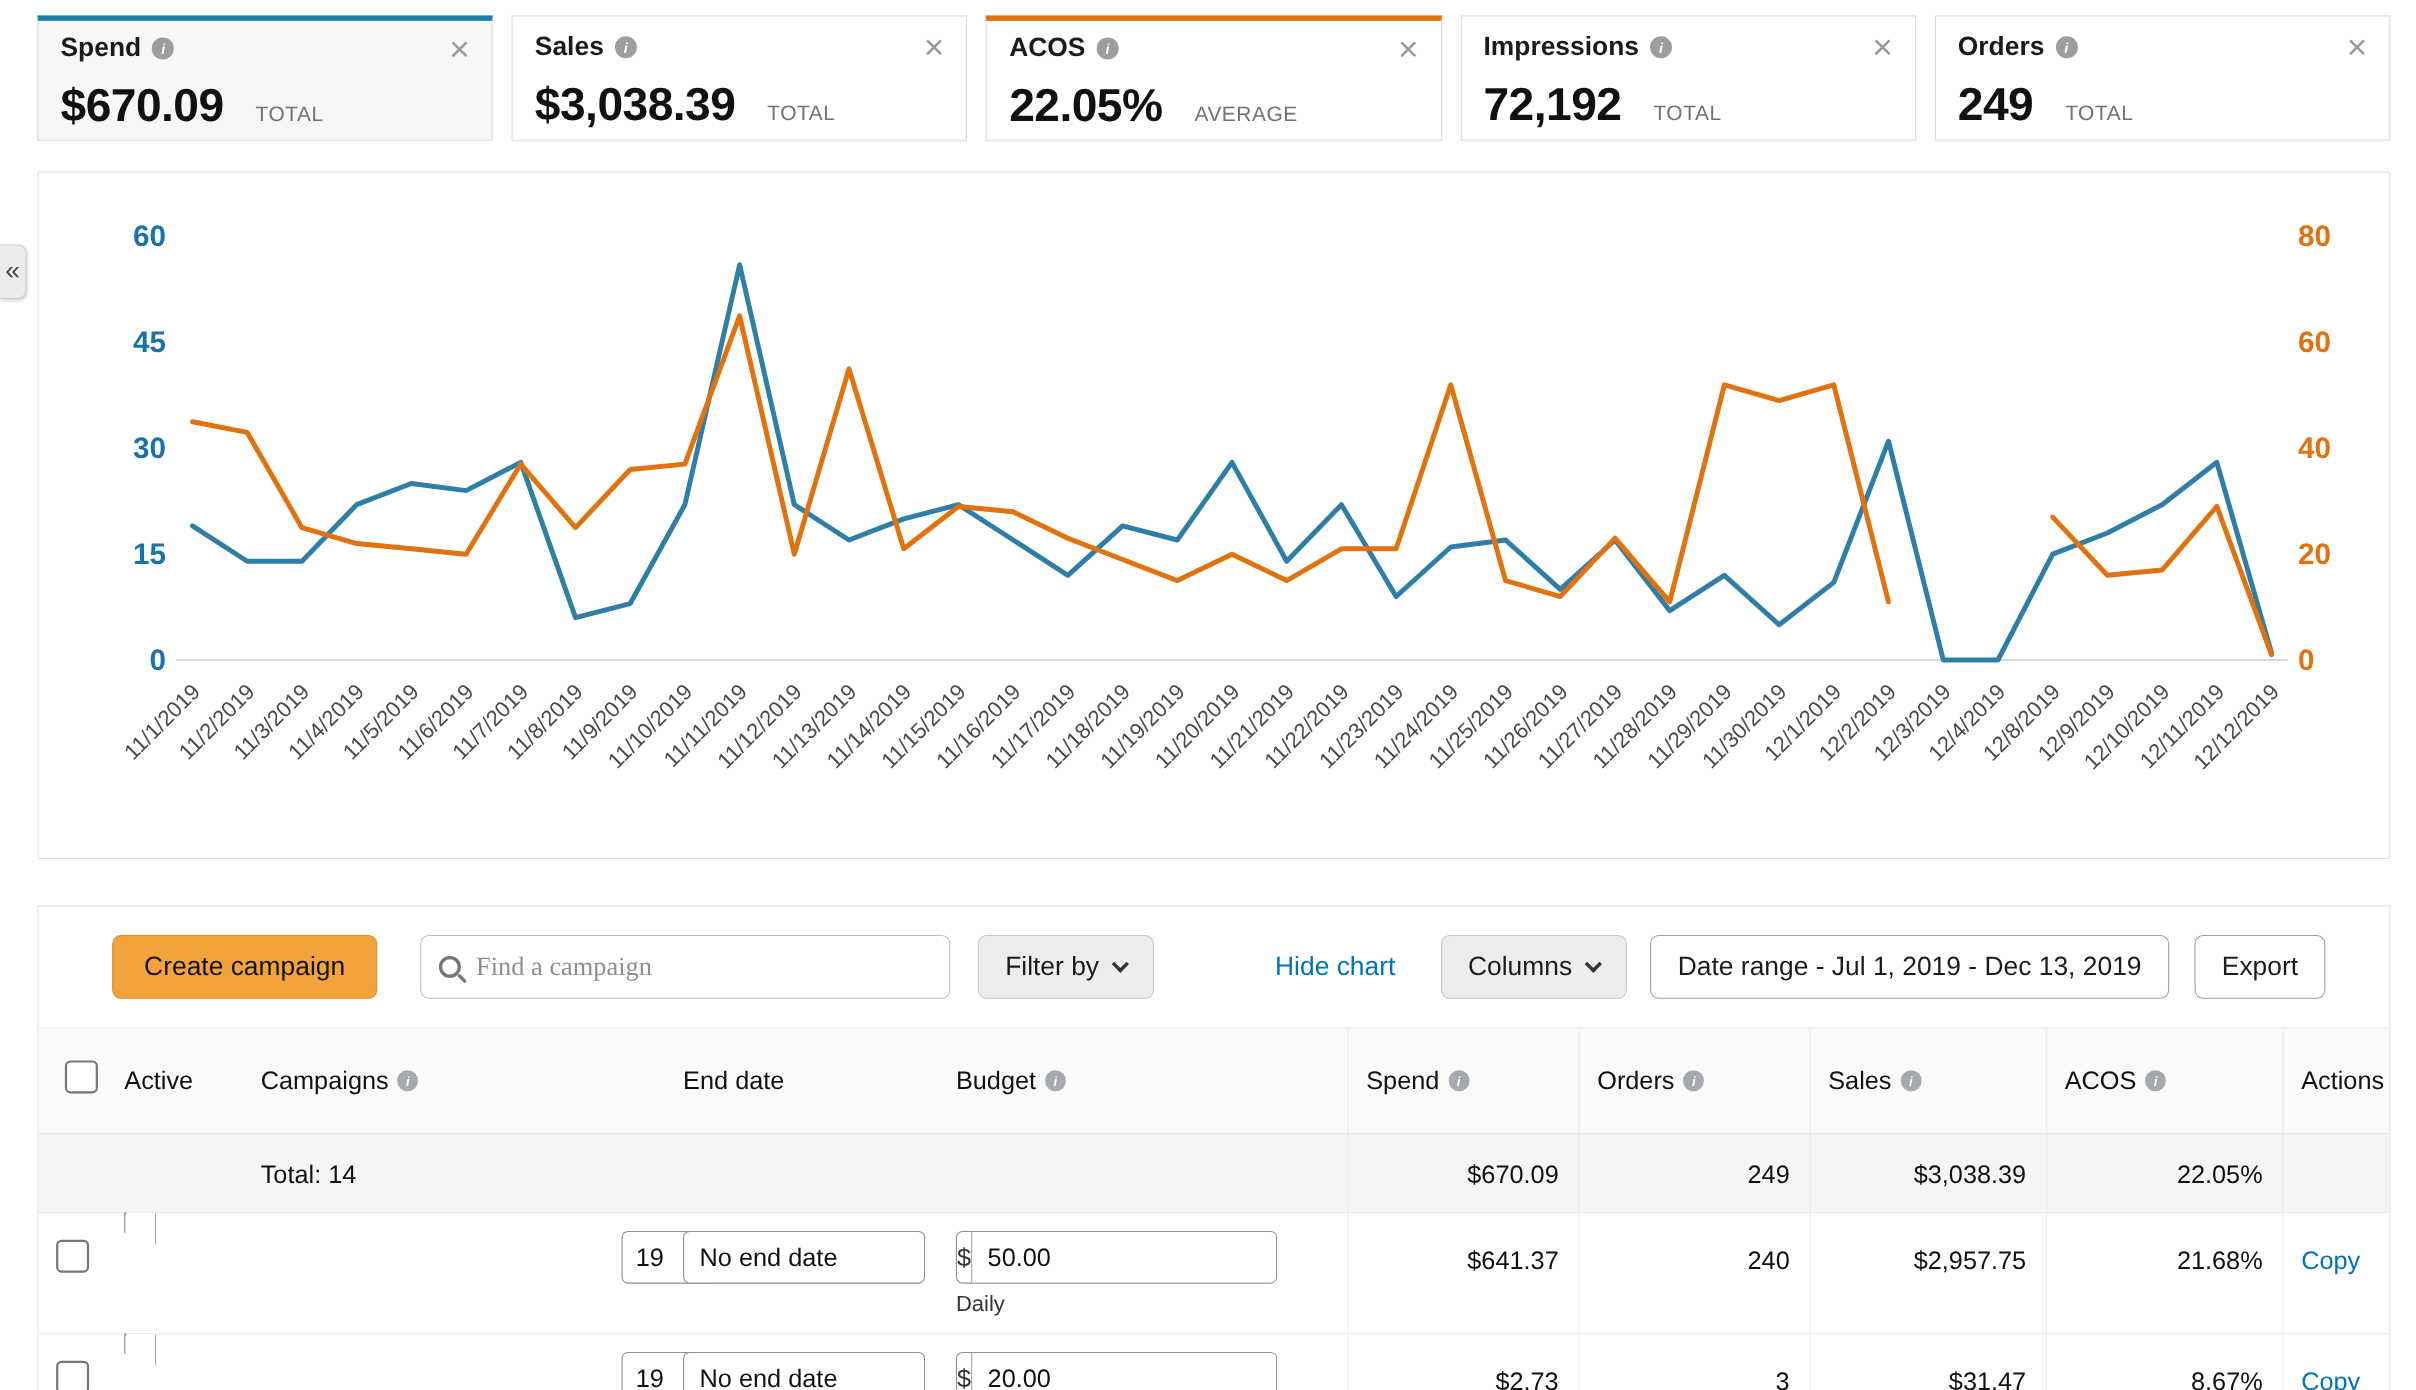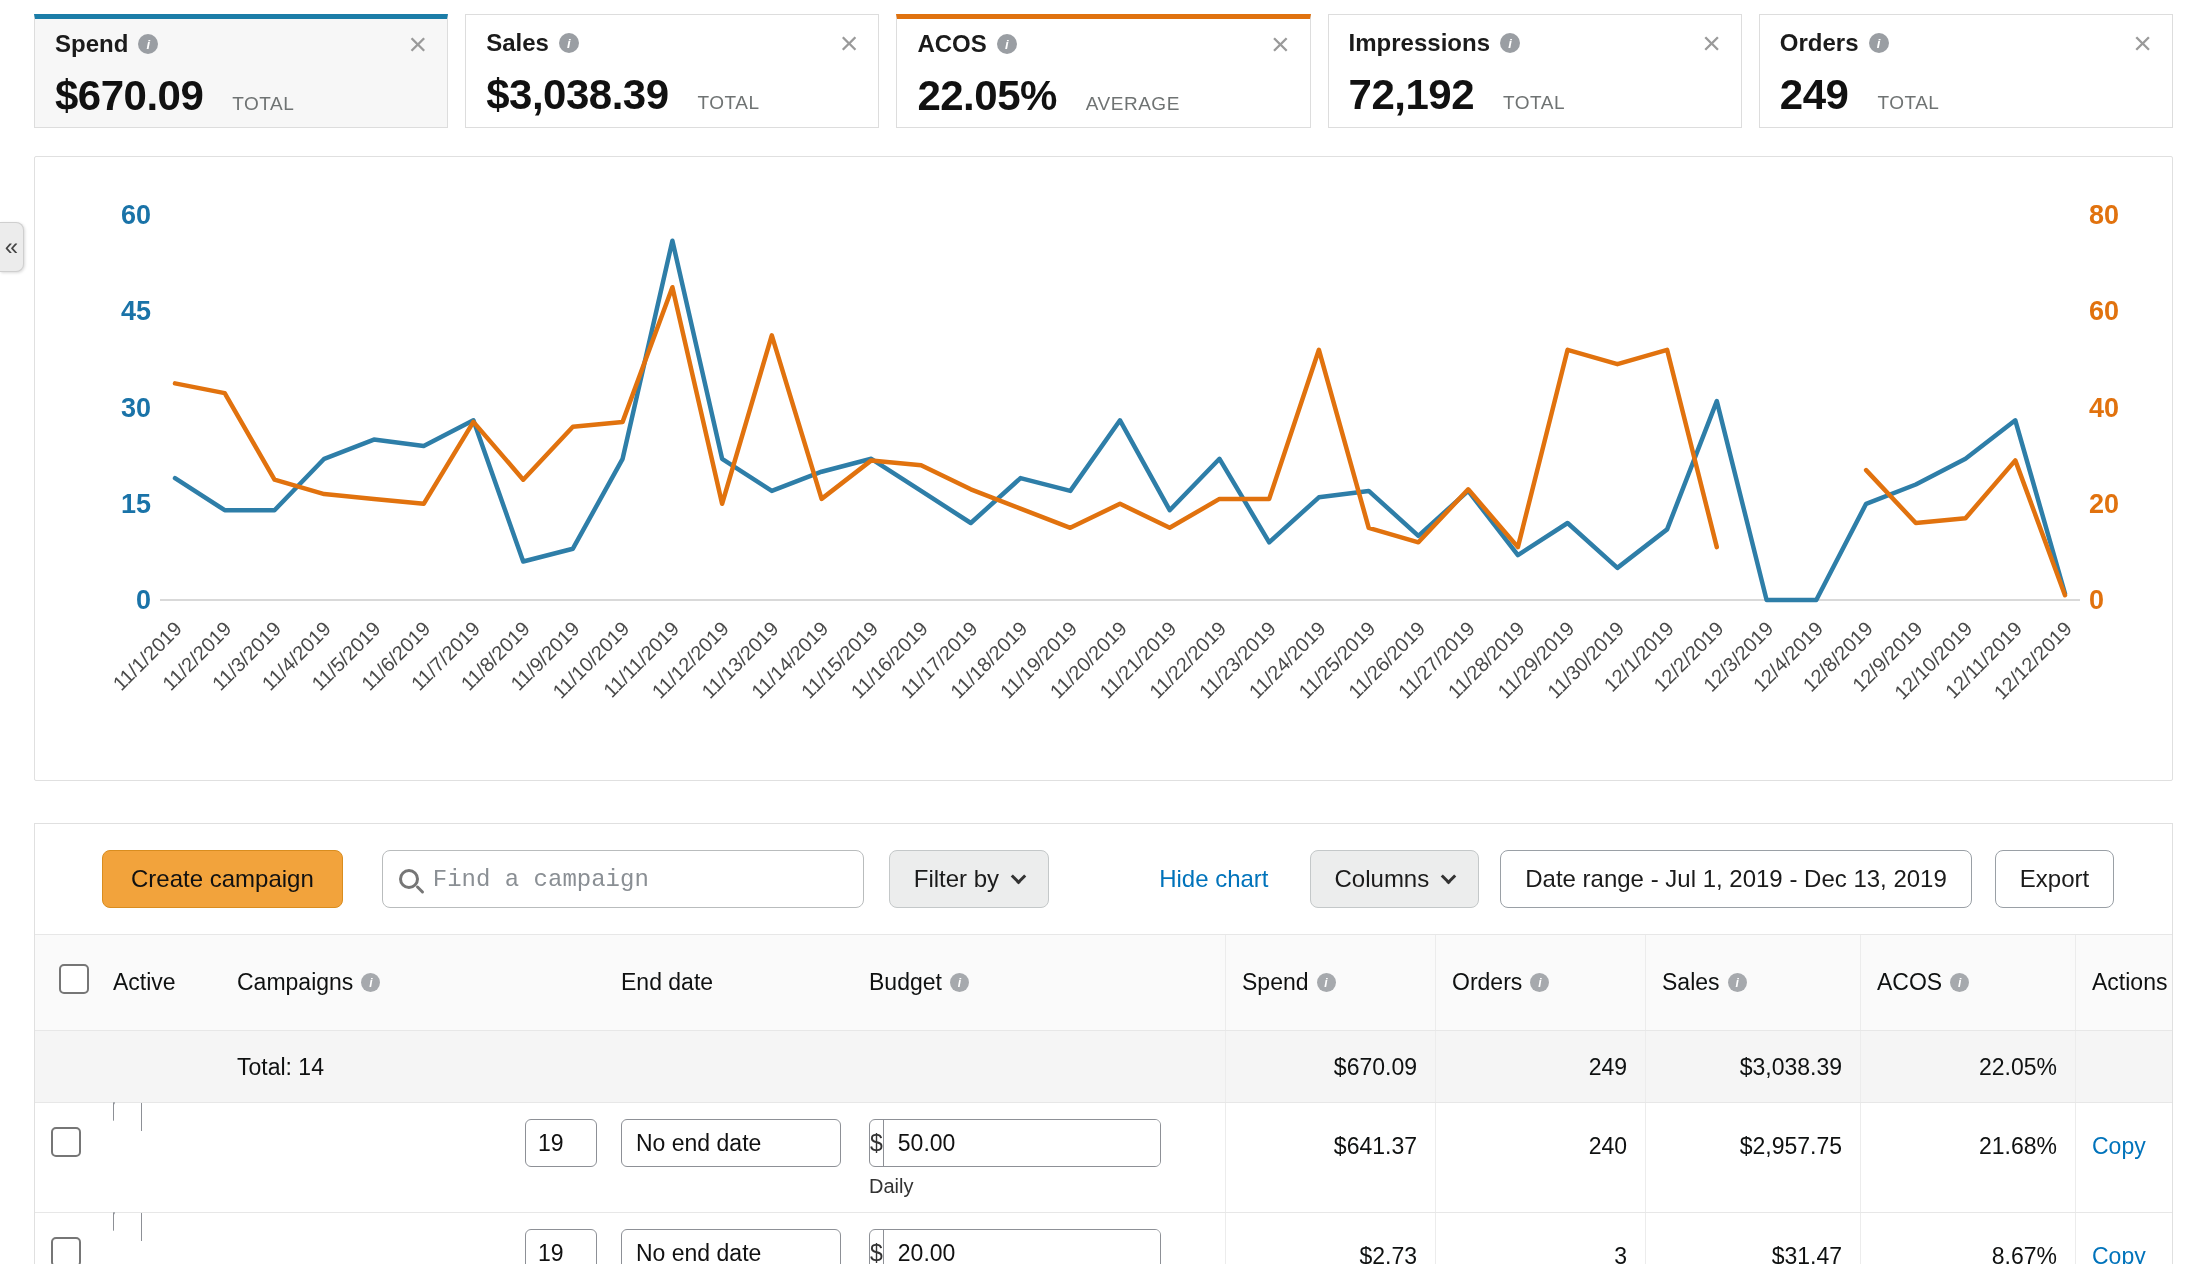--- a/index.html
+++ b/index.html
@@ -37,21 +37,21 @@
 
   .toolbar { height:110px; display:flex; align-items:center; padding:0 22px; }
   .btn { height:58px; border-radius:8px; font-size:24px; display:inline-flex; align-items:center;
     justify-content:center; cursor:pointer; white-space:nowrap;margin-left:45px; }
   .btn-primary { background:#f2a33c; border:1px solid #d98d1f; color:#111; padding:0 28px; }
   .btn-gray { background:#eceded; border:1px solid #c4c8c9; color:#1b1b1b; padding:0 24px; }
   .btn-outline { background:#fff; border:1px solid #9aa0a6; color:#1b1b1b; padding:0 24px; }
   .search-box { margin-left:39px; width:482px; height:58px; border:1px solid #b9bcbd; border-radius:8px;
     background:#fff; display:flex; align-items:center; padding:0 16px; }
   .search-box input { border:none; outline:none; font-size:24px; color:#333; flex:1;
-    font-family:Liberation Mono, monospace; background:transparent; }
+    font-family:Liberation Serif, serif; background:transparent; }
   .search-box input::placeholder { color:#8a8f94; }
   .magnifier { width:20px; height:20px; border:3px solid #767676; border-radius:50%;
     position:relative; margin-right:14px; flex:none; }
   .magnifier::after { content:''; position:absolute; width:10px; height:3px; background:#767676;
     transform:rotate(45deg); left:13px; top:16px; border-radius:2px; }
   .chev { display:inline-block; width:11px; height:11px; border-right:3px solid #333;
     border-bottom:3px solid #333; transform:rotate(45deg); margin-left:14px; margin-top:-6px; }
   .link { color:#0073bb; font-size:24px; cursor:pointer; text-decoration:none; }
   .toolbar .filter-btn { margin-left:25px; }
   .toolbar .hide-chart { margin-left:110px; }
@@ -73,22 +73,22 @@
   .cell-pad { padding-left:16px; }
   .cb-cell { display:flex; justify-content:center; padding-top:24px; }
   .checkbox { width:30px; height:30px; border:2px solid #767676; border-radius:5px; background:#fff; cursor:pointer; flex:none; }
   .t-head .cb-cell, .t-data .cb-cell { align-items:flex-start; }
   .t-head .cb-cell { padding-top:29px; }
   .toggle { width:58px; height:30px; border:1px solid #8d9096; border-radius:3px; background:#d5dbdb;
     position:relative; cursor:pointer; margin-top:24px; margin-left:16px; }
   .toggle .knob { position:absolute; left:0; top:0; width:28px; height:28px; background:#fff;
     border-right:1px solid #8d9096; border-radius:2px 0 0 2px; }
   .t-data .num, .t-data .copy-cell { padding-top:30px; font-size:23px; }
-  .mini-input { width:72px; height:48px; border:1px solid #8d9096; border-radius:6px; font-size:23px;
-    padding-left:12px; margin-top:16px; color:#111; font-family:"Liberation Sans",sans-serif; }
+  .mini-input { width:88px; height:48px; border:1px solid #8d9096; border-radius:6px; font-size:23px;
+    padding-left:12px; margin-top:16px; color:#111; font-family:"Liberation Sans",sans-serif;margin-left:40px; }
   .enddate-input { width:220px; height:48px; border:1px solid #8d9096; border-radius:6px; font-size:23px;
     padding-left:14px; margin-top:16px; margin-left:16px; color:#111; font-family:"Liberation Sans",sans-serif; }
   .budget-group { display:inline-flex; width:292px; height:48px; border:1px solid #8d9096;
     border-radius:6px; margin-top:16px; margin-left:16px; overflow:hidden; background:#fff; }
   .budget-cur { width:46px; border-right:1px solid #8d9096; display:flex; align-items:center;
     justify-content:center; font-size:23px; color:#333; }
   .budget-group input { border:none; outline:none; flex:1; font-size:23px; padding-left:14px;
     color:#111; font-family:"Liberation Sans",sans-serif; }
   .budget-type { font-size:20px; color:#333; margin-left:16px; margin-top:8px; }
   .copy-cell a { font-size:23px; }

